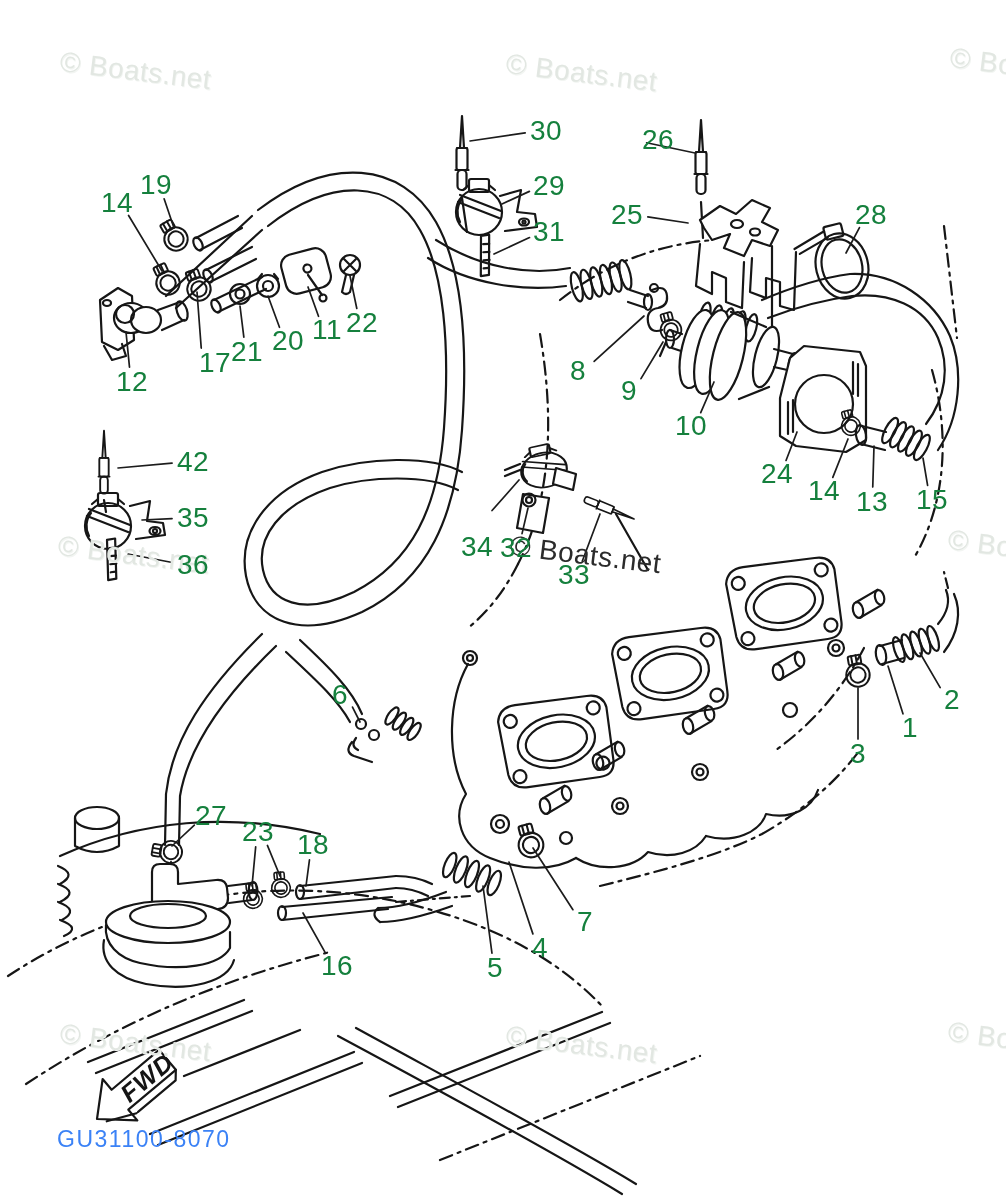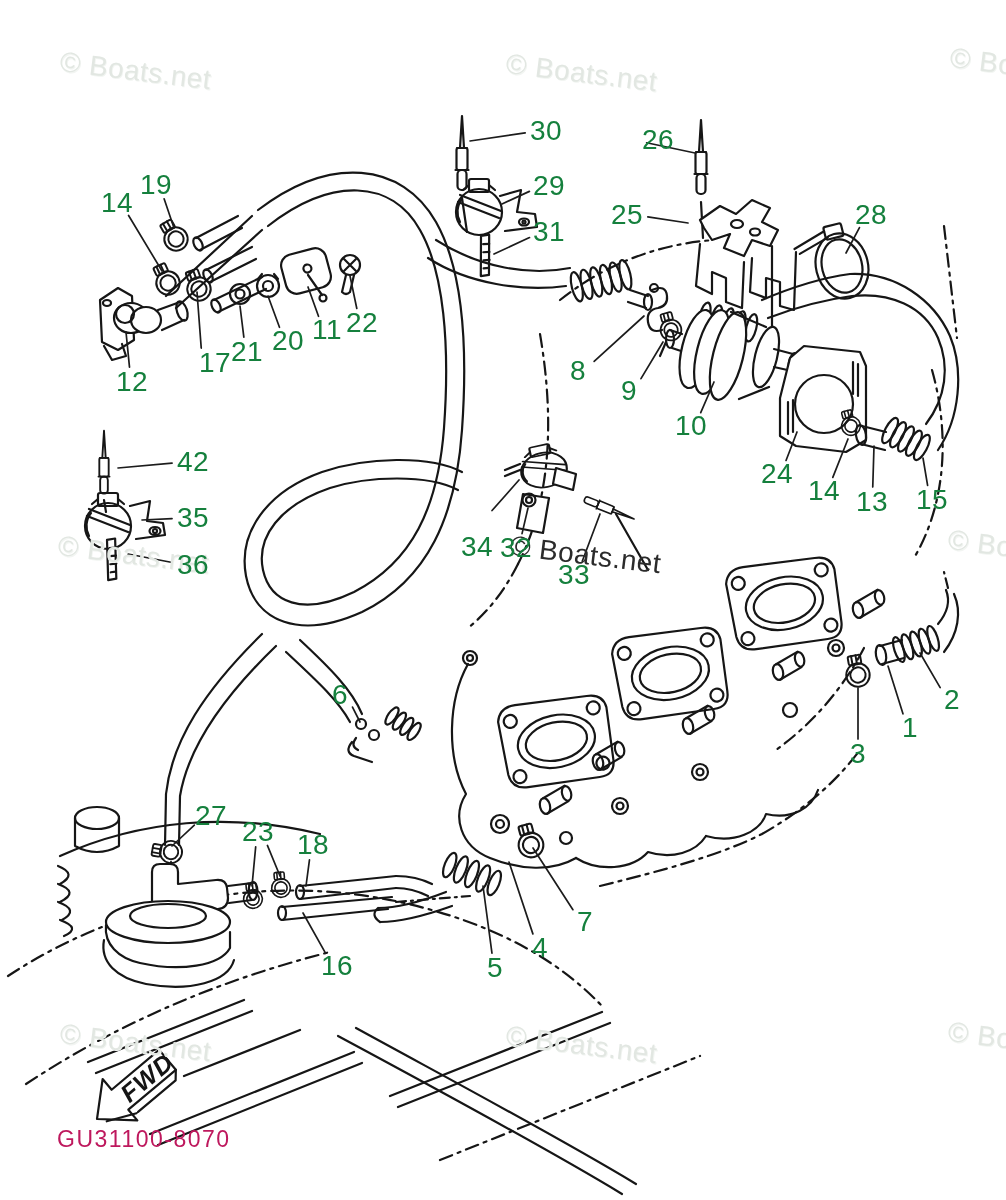--- a/index.html
+++ b/index.html
@@ -5,21 +5,21 @@
   html,body{margin:0;padding:0;background:#fff;}
   #stage{position:relative;width:1006px;height:1200px;background:#fff;overflow:hidden;
          font-family:"Liberation Sans",sans-serif;}
   #art{position:absolute;left:0;top:0;}
   .callout{position:absolute;transform:translate(-50%,-50%);font-size:28px;color:#15803d;
            letter-spacing:.5px;white-space:nowrap;z-index:6;}
   .wm{position:absolute;font-size:28px;letter-spacing:.5px;white-space:nowrap;
       transform:rotate(7deg);transform-origin:left top;z-index:5;}
   .wm.light{color:#e2e7e2;text-shadow:1px 1px 0 #f2f5f2;}
   .wm.dark{color:#2b2b2b;}
-  .code{position:absolute;left:57px;top:1126px;font-size:23px;color:#be185d;letter-spacing:1.5px;z-index:6;}
+  .code{position:absolute;left:57px;top:1126px;font-size:23px;color:#3b82f6;letter-spacing:1.5px;z-index:6;}
   .copyright{position:absolute;left:16px;top:1159px;font-size:31px;color:#0d0d0d;z-index:6;}
   svg text{font-family:"Liberation Sans",sans-serif;}
 </style>
 </head>
 <body>
 
 <div id="stage">
 
 <svg id="art" width="1006" height="1200" viewBox="0 0 1006 1200">
 <defs>

